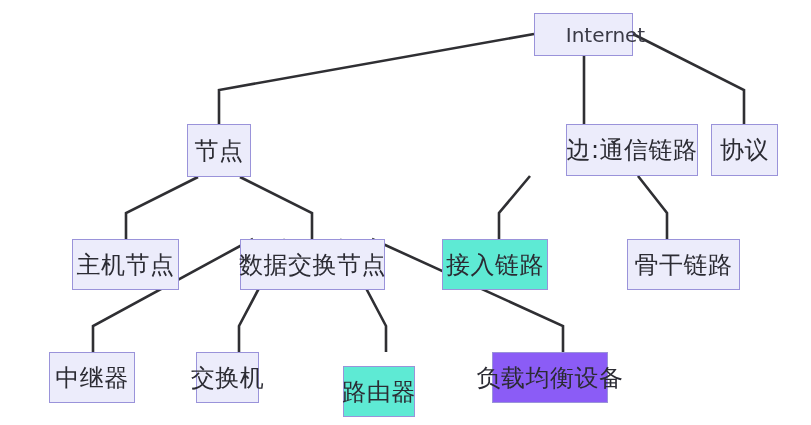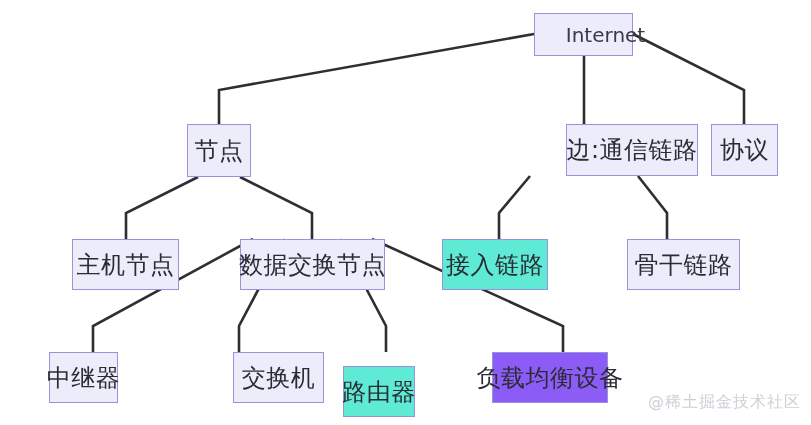--- a/index.html
+++ b/index.html
@@ -89,28 +89,27 @@
       </div>
       <div class="node" style="left: 240px; top: 239px; width: 145px; height: 51px; background: rgb(236, 236, 251); border-color: rgb(154, 147, 218);">
         <span class="node-label cjk">数据交换节点</span>
       </div>
       <div class="node" style="left: 442px; top: 239px; width: 106px; height: 51px; background: #5eead4; border-color: rgb(154, 147, 218);">
         <span class="node-label cjk">接入链路</span>
       </div>
       <div class="node" style="left: 615px; top: 239px; width: 113px; height: 51px; background: rgb(236, 236, 251); border-color: rgb(154, 147, 218); margin-left: 12px;">
         <span class="node-label cjk">骨干链路</span>
       </div>
-      <div class="node" style="left: 49px; top: 352px; width: 69px; height: 51px; background: rgb(236, 236, 251); border-color: rgb(154, 147, 218);">
+      <div class="node" style="left: 49px; top: 352px; width: 86px; height: 51px; background: rgb(236, 236, 251); border-color: rgb(154, 147, 218);">
         <span class="node-label cjk">中继器</span>
       </div>
-      <div class="node" style="left: 196px; top: 352px; width: 91px; height: 51px; background: rgb(236, 236, 251); border-color: rgb(154, 147, 218); margin-left: 37px;">
+      <div class="node" style="left: 196px; top: 352px; width: 63px; height: 51px; background: rgb(236, 236, 251); border-color: rgb(154, 147, 218);">
         <span class="node-label cjk">交换机</span>
       </div>
       <div class="node" style="left: 343px; top: 366px; width: 72px; height: 51px; background: #5eead4; border-color: rgb(154, 147, 218);">
         <span class="node-label cjk">路由器</span>
       </div>
       <div class="node" style="left: 492px; top: 352px; width: 116px; height: 51px; background: #8b5cf6; border-color: rgb(154, 147, 218);">
         <span class="node-label cjk">负载均衡设备</span>
       </div>
     </div>
 
-  <div class="watermark">@稀土掘金技术社区</div>
 </div>
 
 </body></html>

